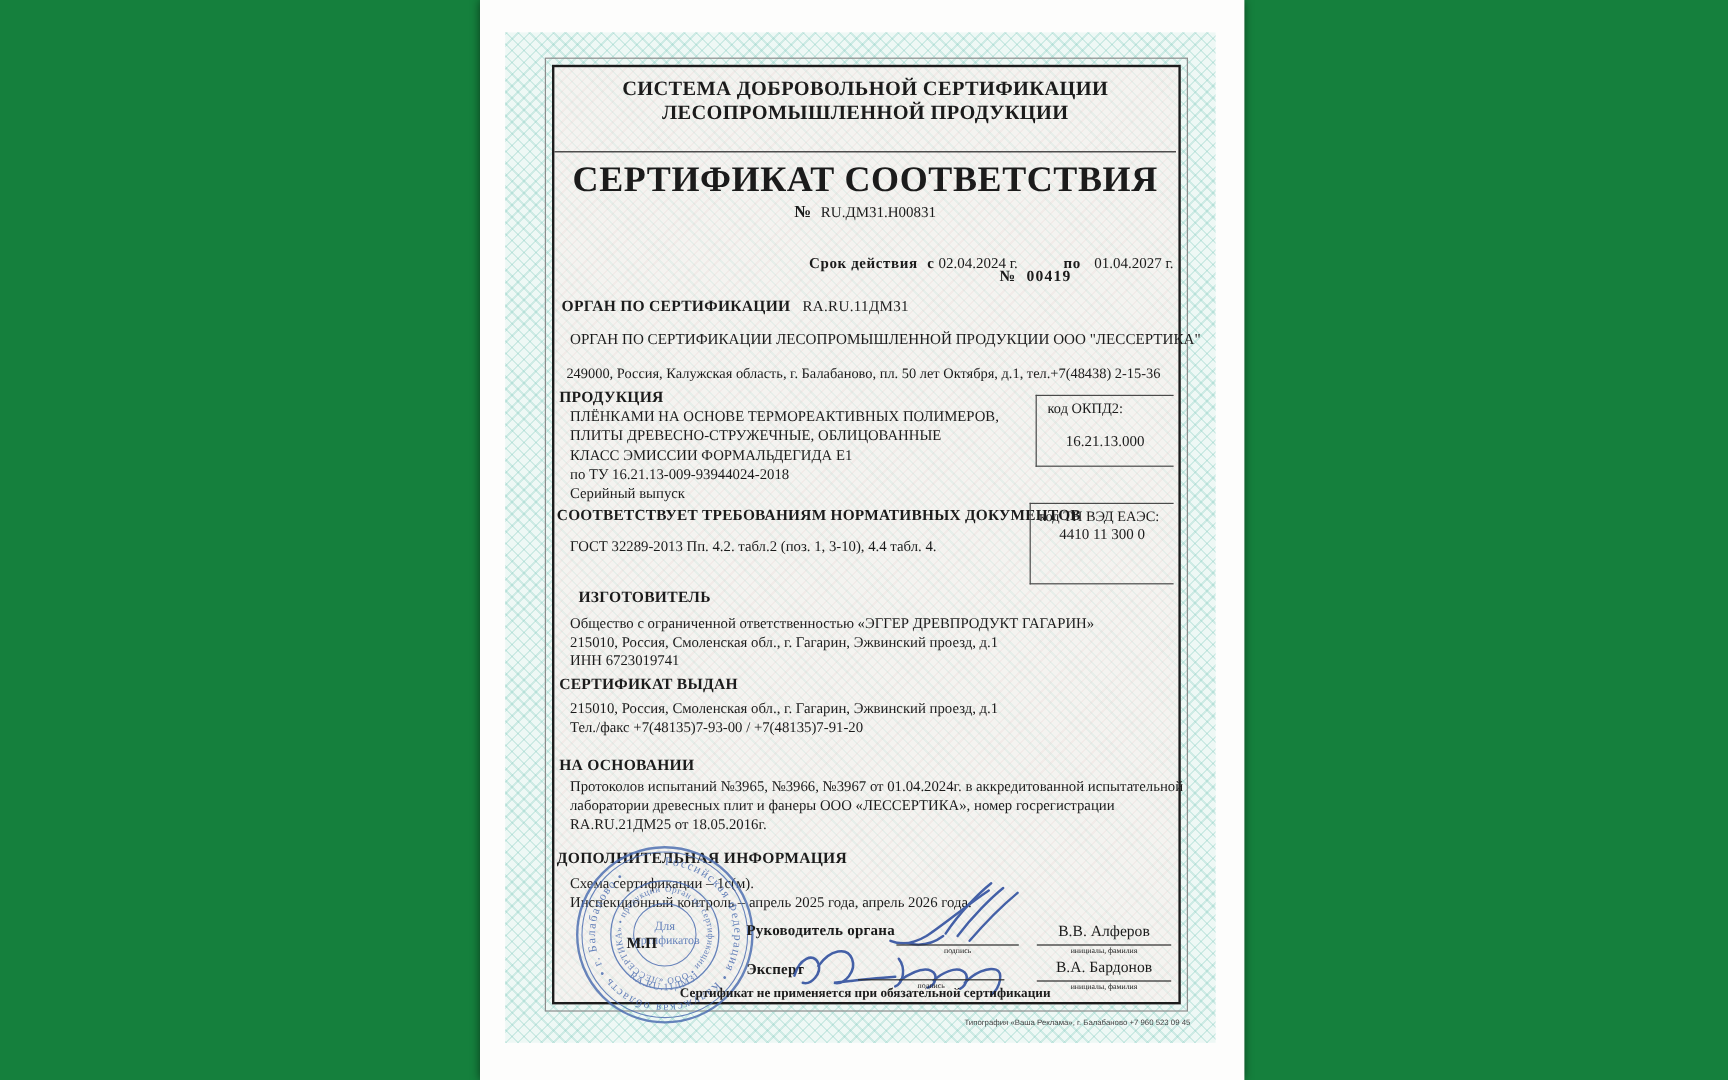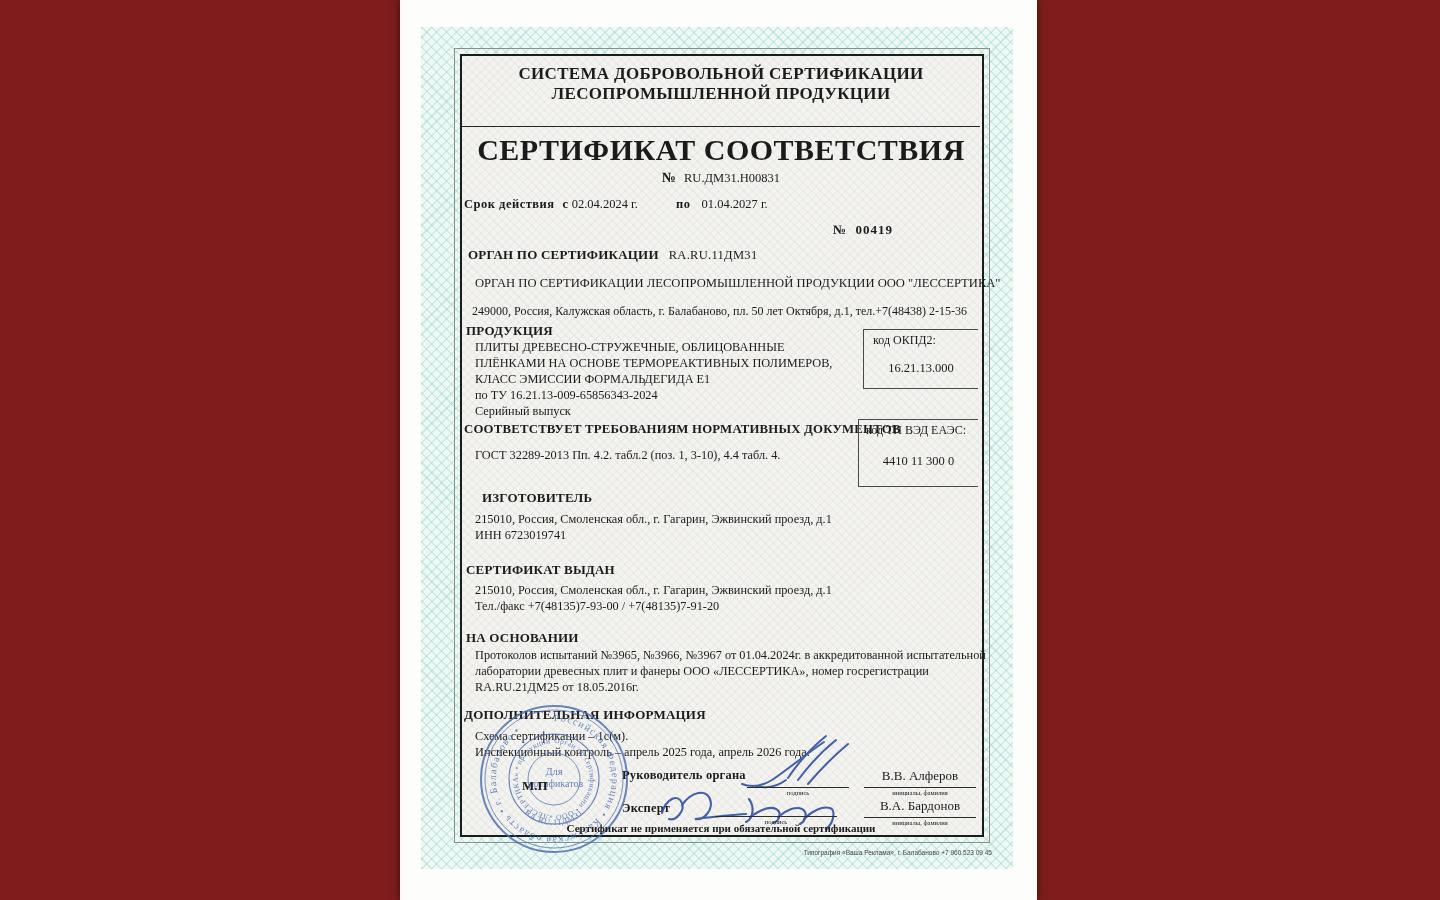--- a/index.html
+++ b/index.html
@@ -1,18 +1,18 @@
 <!DOCTYPE html>
 <html><head>
 <meta charset="utf-8">
 <style>
   * { margin:0; padding:0; box-sizing:border-box; }
   html,body { width:1440px; height:900px; background:#000; overflow:hidden;
               font-family:"Liberation Serif","DejaVu Serif",serif; }
-  .screen { position:relative; width:1440px; height:900px; background:#7f1d1d; }
+  .screen { position:relative; width:1440px; height:900px; background:#15803d; }
 
   .sheet { position:absolute; left:400px; top:0; width:637px; height:900px;
            background:#fdfdfc; box-shadow:0 0 8px rgba(0,0,0,.6); }
 
   .deco { position:absolute; left:21px; top:27px; right:24px; bottom:31px;
           background-color:#eef8f5;
           background-image:
             repeating-linear-gradient(45deg,  rgba(110,195,180,.25) 0 1.5px, transparent 1.5px 7px),
             repeating-linear-gradient(135deg, rgba(110,195,180,.25) 0 1.5px, transparent 1.5px 7px); }
 
@@ -28,21 +28,21 @@
              color:#1b1b1b; font-size:12.3px; }
 
   .hdr { position:absolute; top:8px; left:0; right:0; text-align:center;
          font-weight:bold; font-size:17px; line-height:20px; letter-spacing:.3px; }
   .hdr .sys3 { font-size:15.5px; }
   .rule { position:absolute; top:70px; left:-2px; right:-2px; border-top:1.5px solid #262626; }
   .title { position:absolute; top:77px; left:0; right:0; text-align:center;
            font-weight:bold; font-size:30px; letter-spacing:.5px; }
   .certno { position:absolute; top:114px; left:0; right:0; text-align:center; font-size:12.5px; }
   .certno b { font-size:14px; }
-  .validity { position:absolute; top:141px; left:0; right:0; text-align:left; font-size:12.5px; }
+  .validity { position:absolute; top:156px; left:0; right:0; text-align:right; font-size:12.5px; }
   .validity b { letter-spacing:.5px; }
   .gap40 { display:inline-block; width:38px; }
   .gap8  { display:inline-block; width:8px; }
   .blankno { position:absolute; top:166px; right:85px; font-weight:bold; font-size:13px; letter-spacing:1px; }
 
   .lblrow { position:absolute; left:4px; font-weight:bold; font-size:13px; letter-spacing:.2px; }
   .lblrow .val { font-weight:normal; font-size:12.5px; margin-left:10px; letter-spacing:.3px; }
   .plain { position:absolute; white-space:nowrap; }
 
   .codebox { position:absolute; right:0; border:1px solid #4a4a4a; border-right:none;
@@ -100,40 +100,41 @@
           </div>
 
           <div class="lblrow" style="top:191px;">
             <span>ОРГАН  ПО СЕРТИФИКАЦИИ</span><span class="val">RA.RU.11ДМ31</span>
           </div>
           <div class="plain" style="top:220px; left:11px; font-size:12.6px;">ОРГАН ПО СЕРТИФИКАЦИИ ЛЕСОПРОМЫШЛЕННОЙ ПРОДУКЦИИ  ООО  "ЛЕССЕРТИКА"</div>
           <div class="plain" style="top:248px; left:8px; font-size:12px;">249000, Россия, Калужская область, г. Балабаново, пл. 50 лет Октября, д.1, тел.+7(48438) 2-15-36</div>
 
           <div class="lblrow" style="top:267px; left:2px;">ПРОДУКЦИЯ</div>
           <div class="lines" style="top:283px; left:11px; line-height:16.1px;">
+            <div>ПЛЁНКАМИ  НА ОСНОВЕ ТЕРМОРЕАКТИВНЫХ ПОЛИМЕРОВ,</div>
             <div>ПЛИТЫ ДРЕВЕСНО-СТРУЖЕЧНЫЕ, ОБЛИЦОВАННЫЕ</div>
-            <div>ПЛЁНКАМИ  НА ОСНОВЕ ТЕРМОРЕАКТИВНЫХ ПОЛИМЕРОВ,</div>
             <div>КЛАСС ЭМИССИИ ФОРМАЛЬДЕГИДА Е1</div>
-            <div>по ТУ 16.21.13-009-65856343-2024</div>
+            <div>по ТУ 16.21.13-009-93944024-2018</div>
             <div>Серийный выпуск</div>
           </div>
           <div class="codebox" style="top:273px; left:399px; height:60px;">
             <div class="cbl">код ОКПД2:</div>
             <div class="cbv" style="margin-top:13px; font-size:12.5px;">16.21.13.000</div>
           </div>
 
           <div class="lblrow" style="top:366px; left:0; font-size:12.8px;">СООТВЕТСТВУЕТ ТРЕБОВАНИЯМ НОРМАТИВНЫХ ДОКУМЕНТОВ</div>
           <div class="codebox" style="top:363px; left:394px; height:68px;">
             <div class="cbl" style="padding-left:7px;">код ТН ВЭД ЕАЭС:</div>
-            <div class="cbv" style="margin-top:16px; font-size:12.5px;">4410 11 300 0</div>
+            <div class="cbv" style="font-size:12.5px;">4410 11 300 0</div>
           </div>
           <div class="plain" style="top:392px; left:11px;">ГОСТ 32289-2013 Пп. 4.2. табл.2 (поз. 1, 3-10), 4.4 табл. 4.</div>
 
           <div class="lblrow" style="top:434px; left:2px;margin-left:16px;">ИЗГОТОВИТЕЛЬ</div>
           <div class="lines" style="top:456px; left:11px;">
+            <div>Общество с ограниченной ответственностью «ЭГГЕР ДРЕВПРОДУКТ  ГАГАРИН»</div>
             <div>215010, Россия, Смоленская обл., г. Гагарин,  Эжвинский проезд, д.1</div>
             <div>ИНН 6723019741</div>
           </div>
 
           <div class="lblrow" style="top:506px; left:2px;">СЕРТИФИКАТ  ВЫДАН</div>
           <div class="lines" style="top:527px; left:11px;">
             <div>215010, Россия, Смоленская обл., г. Гагарин,  Эжвинский проезд, д.1</div>
             <div>Тел./факс +7(48135)7-93-00 / +7(48135)7-91-20</div>
           </div>
 

